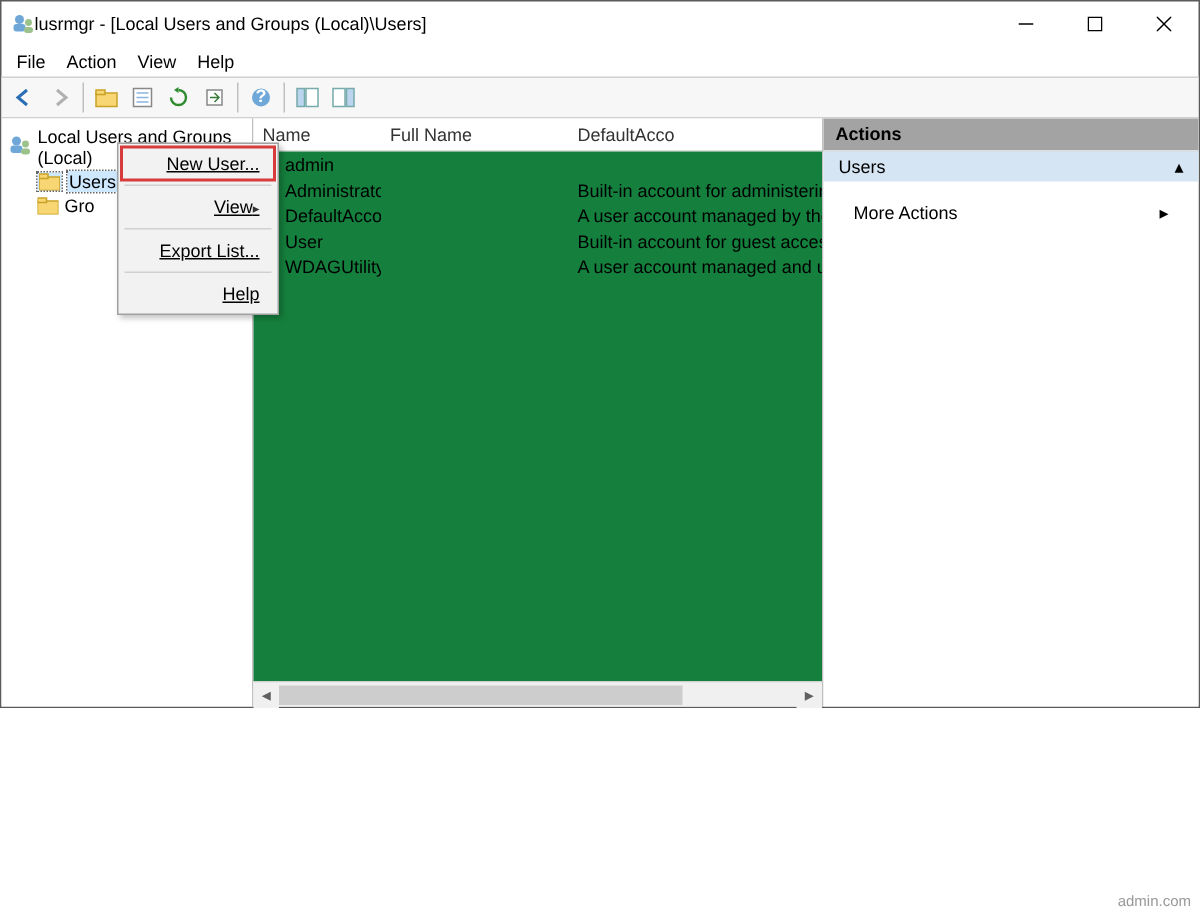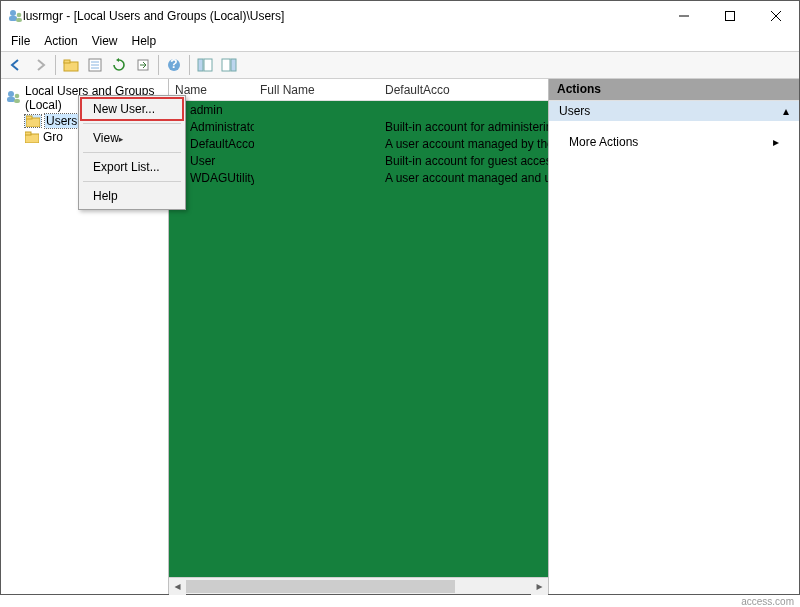--- a/index.html
+++ b/index.html
@@ -1,17 +1,17 @@
 <!DOCTYPE html>
 <html><head>
 <meta charset="utf-8">
 <style>
   * { box-sizing: border-box; font-family: "Segoe UI", Tahoma, sans-serif; font-size: 12px; }
   html,body { margin:0; padding:0; width:800px; height:607px; background:#fff; overflow:hidden; }
-  .window { width:800px; height:595px; border:1px solid #5a5a5a; display:flex; flex-direction:column; background:#fff;}
+  .window { width:800px; height:472px; border:1px solid #5a5a5a; display:flex; flex-direction:column; background:#fff;}
   .titlebar { height:30px; display:flex; align-items:center; padding-left:6px; }
   .titlebar .title { flex:1; color:#000; }
   .winbtns { display:flex; height:100%; }
   .winbtn { width:46px; display:flex; align-items:center; justify-content:center; color:#000;}
   .menubar { height:20px; display:flex; align-items:center; padding:0 4px; gap:2px; }
   .menubar span { padding:2px 6px; }
   .toolbar { height:28px; border-top:1px solid #d0d0d0; border-bottom:1px solid #d0d0d0; background:#f7f7f7; display:flex; align-items:center; padding:0 4px; gap:2px;}
   .tb { width:22px; height:22px; display:flex; align-items:center; justify-content:center; border:1px solid transparent;}
   .tb.sep { width:1px; height:20px; background:#c0c0c0; margin:0 2px; border:none;}
   .content { flex:1; display:flex; min-height:0;justify-content:space-between; }
@@ -31,21 +31,21 @@
   .hscroll { height:17px; background:#f0f0f0; border-top:1px solid #d0d0d0; display:flex; align-items:center;}
   .hscroll .arr{ width:17px; height:17px; background:#f0f0f0; display:flex; align-items:center; justify-content:center; color:#606060;}
   .hscroll .track{ flex:1; background:#f0f0f0; height:100%; position:relative;}
   .hscroll .thumb{ position:absolute; left:0; top:2px; height:13px; width:78%; background:#cdcdcd; border-radius:0;}
   .actions { width:250px; background:#fff; display:flex; flex-direction:column;}
   .actions-head { height:22px; background:#a3a3a3; border-bottom:1px solid #e0e0e0; padding:3px 8px; font-weight:400;}
   .actions-section { background:#d6e5f3; padding:3px 10px; display:flex; justify-content:space-between; align-items:center;}
   .actions-item { padding:14px 20px; display:flex; justify-content:space-between; align-items:center;}
   
   .ctx { position:absolute; left:78px; top:95px; width:108px; background:#f2f2f2; border:1px solid #a0a0a0; box-shadow:2px 2px 4px rgba(0,0,0,.25); padding:2px;}
-  .ctx-item { padding:4px 10px 4px 12px; display:flex; justify-content:flex-start; align-items:center;}
+  .ctx-item { padding:4px 10px 4px 12px; display:flex; justify-content:flex-end; align-items:center;text-decoration:underline;}
   .ctx-item.highlight { outline:2px solid #d83b3b; outline-offset:-1px;}
   .ctx-sep { height:1px; background:#d0d0d0; margin:3px 2px;}
   .arrow-r::after{ content:"▸"; font-size:9px; color:#333;}
   .user-ico svg, .folder-ico svg, .app-ico svg { display:block;}
   .watermark{ position:absolute; right:6px; bottom:0px; font-size:10px; color:#999;}
 </style>
 </head>
 <body>
 
 <div class="window">
@@ -282,13 +282,13 @@
   <div class="ctx-sep"></div>
   <div class="ctx-item">
     <span>Export List...</span>
   </div>
   <div class="ctx-sep"></div>
   <div class="ctx-item">
     <span>Help</span>
   </div>
 </div>
 
-<div class="watermark">access.com</div>
+<div class="watermark">admin.com</div>
 
 </body></html>

